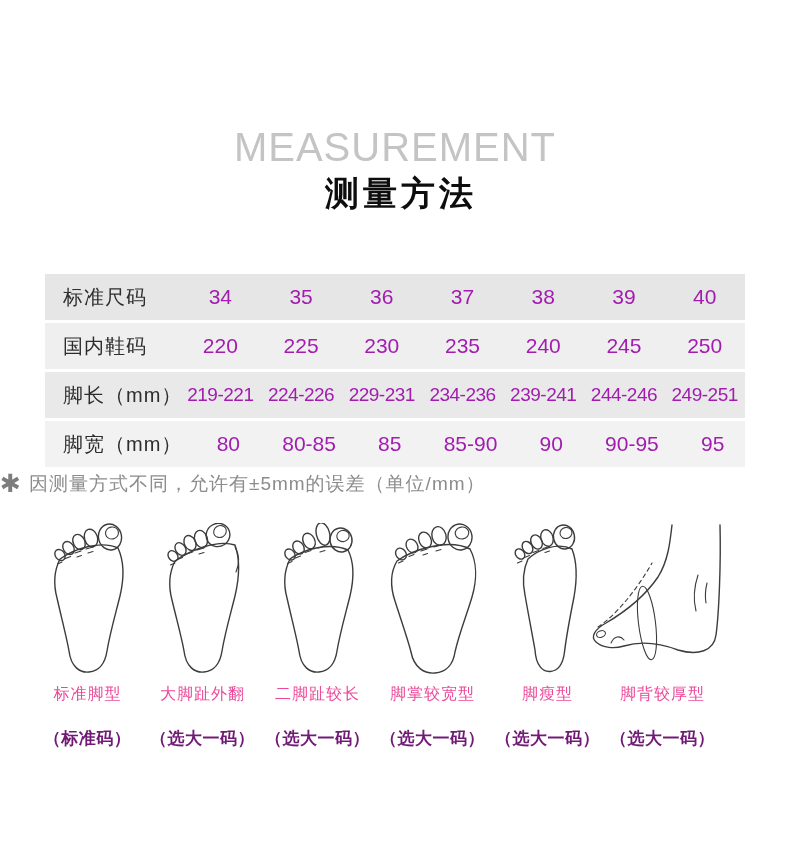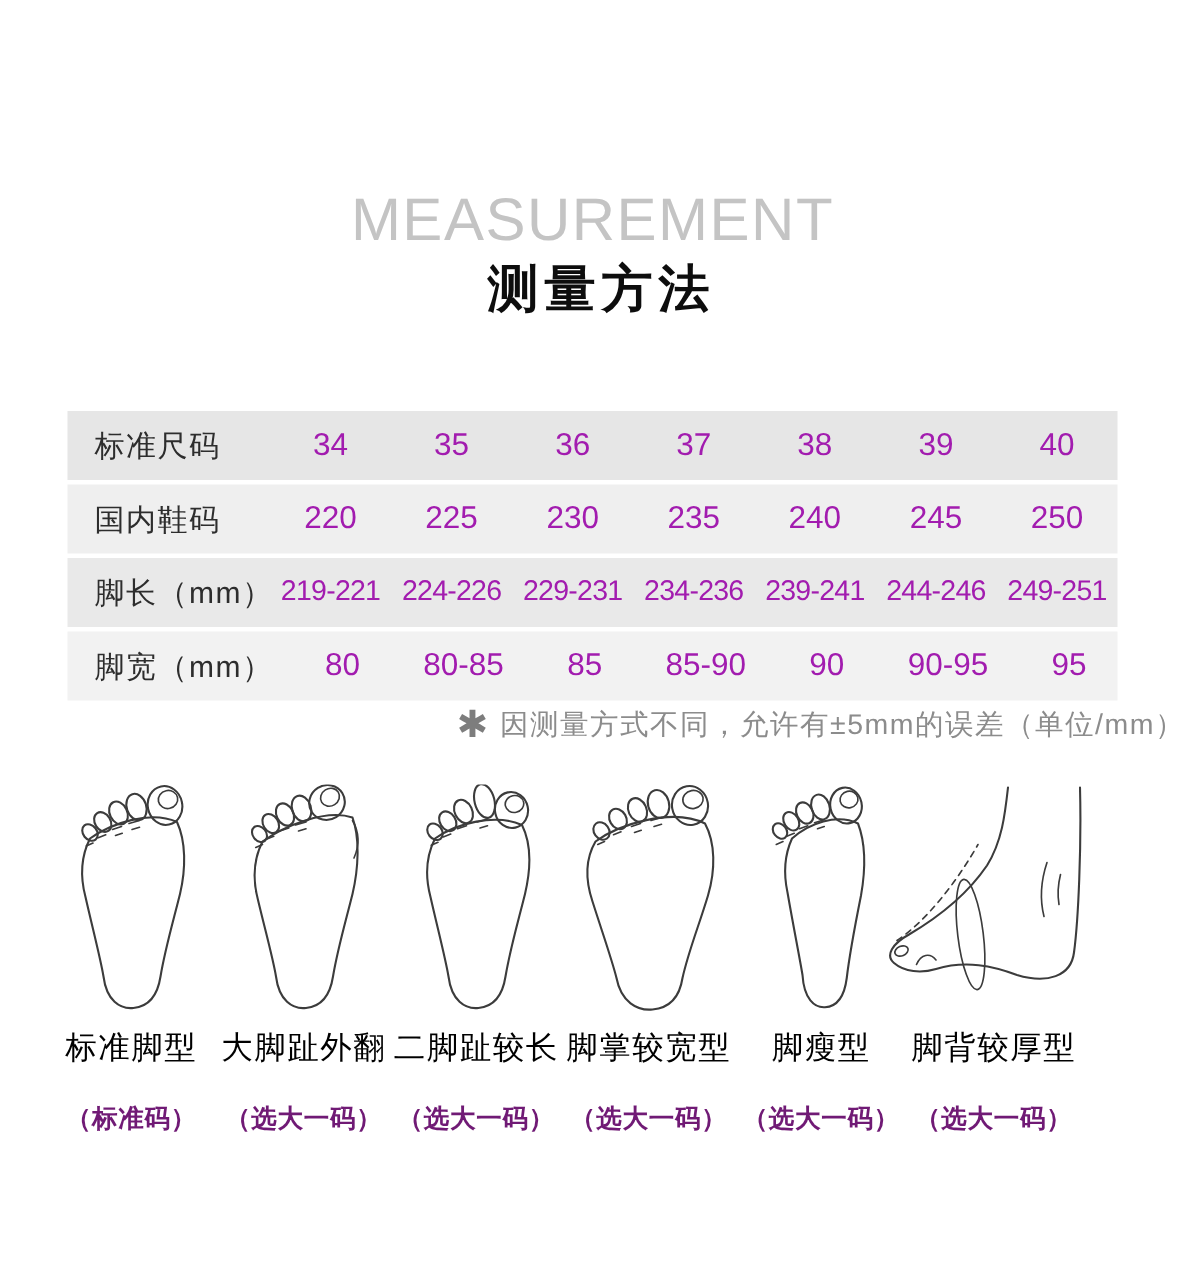--- a/index.html
+++ b/index.html
@@ -56,21 +56,21 @@
     flex: 1;
     text-align: center;
     font-size: 21px;
     color: #a21caf;
     white-space: nowrap;
   }
   .trow-3 .tcell { font-size: 19px; letter-spacing: -0.5px; }
 
   
   .note {
-    text-align: right;
+    text-align: left;
     font-size: 19px;
     line-height: 26px;
     color: #8c8c8c;
     letter-spacing: 1px;
   }
   .note .star {
     font-size: 25px;
     color: #7d7d7d;
     margin-right: 7px;
     vertical-align: -2px;
@@ -81,23 +81,23 @@
     display: flex;
     width: 735px;
     margin: 26px 0 0 30px;
   }
   .foot-col { width: 115px; text-align: center; flex: none; }
   .foot-art { height: 152px; }
   .foot-art svg { display: block; margin: 0 auto; }
   .foot-col:last-child .foot-art svg { margin-left: -19px; }
   .foot-name {
     margin-top: 9px;
-    font-size: 21px;
-    letter-spacing: 1px;
-    color: #000000;
+    font-size: 16px;
+    letter-spacing: 1px;
+    color: #ec4899;
     white-space: nowrap;
   }
   .foot-advice {
     margin-top: 22px;
     font-size: 17px;
     font-weight: bold;
     letter-spacing: 0.5px;
     color: #701a75;
     white-space: nowrap;
   }

